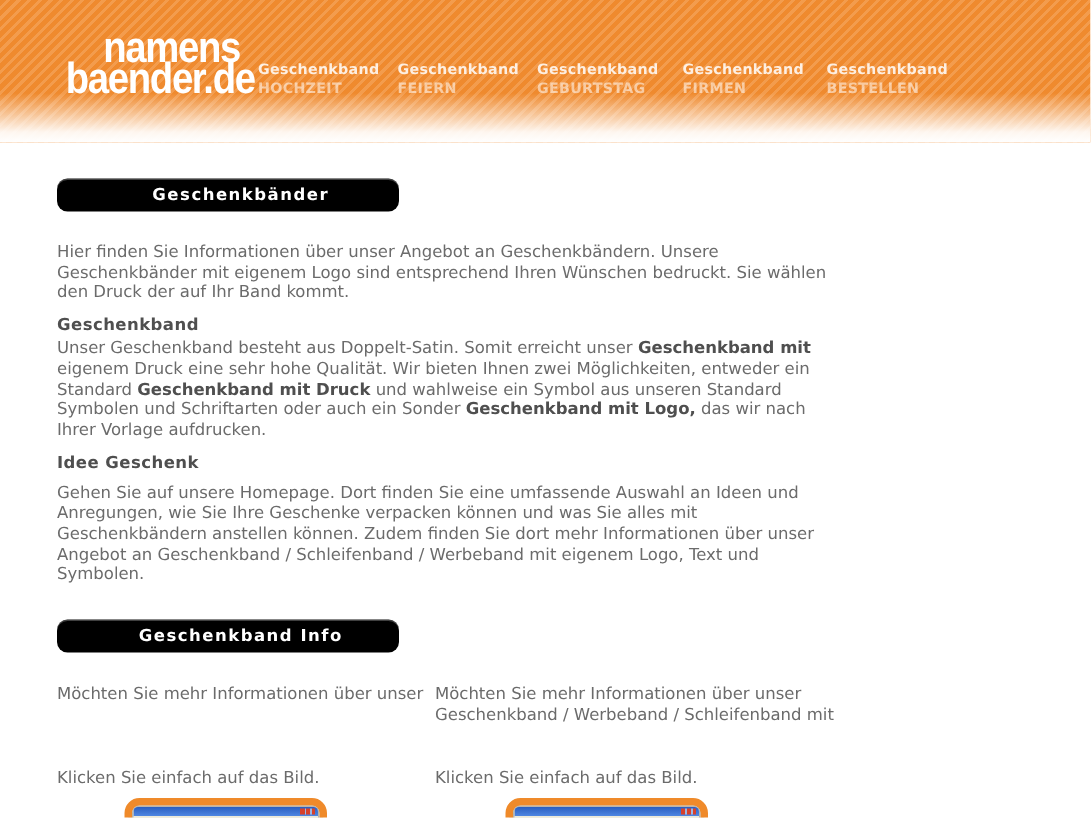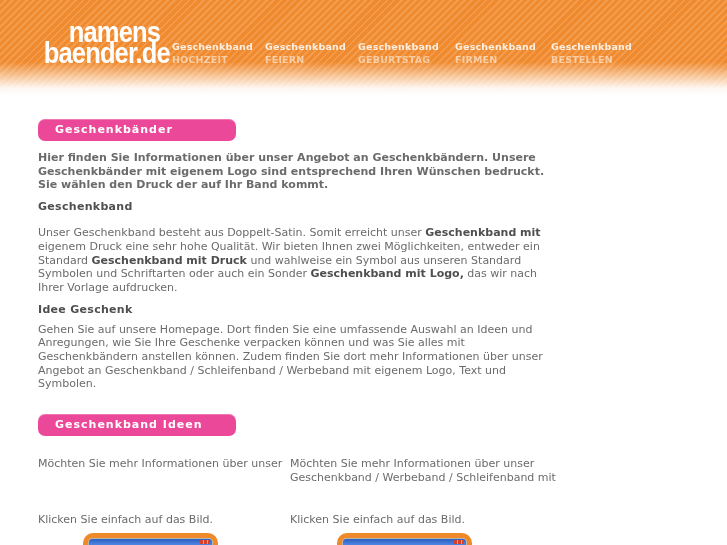--- a/index.html
+++ b/index.html
@@ -26,32 +26,33 @@
   .nav-item:nth-child(1){ width:93px; }
   .nav-item:nth-child(2){ width:93px; }
   .nav-item:nth-child(3){ width:97px; }
   .nav-item:nth-child(4){ width:96px; }
   .nav-line1{ display:block; color:rgba(255,255,255,.85); }
   .nav-line2{ display:block; color:rgba(255,255,255,.55); text-transform:uppercase; }
 
   
   .content{ padding-left:38px; }
   .pill{
-    display:block; width:198px; height:22px; line-height:22px; padding-left:17px;
-    background:#ec4899; border-radius:7px; color:#ffffff; font-size:11px;
+    display:block; width:228px; height:22px; line-height:22px; padding-left:17px;
+    background:#000000; border-radius:7px; color:#ffffff; font-size:11px;
     font-weight:bold; letter-spacing:1px; cursor:default;
     box-shadow:inset 0 1px 0 rgba(255,255,255,.25);
+    text-align:center;
   }
   .pill-1{ margin-top:24px; }
   .pill-2{ margin-top:23px; }
   .body-text{ width:520px; font-size:11px; line-height:13.7px; color:#6b6b6b; }
   .body-text b, .sub-heading{ color:#4f4f4f; }
-  .p-intro{ margin-top:10px;font-weight:bold; }
+  .p-intro{ margin-top:20px; }
   .sub-heading{ margin-top:8px; font-size:11px; font-weight:bold; letter-spacing:.3px; }
-  .p-geschenkband{ margin-top:13px; }
+  .p-geschenkband{ margin-top:2px; }
   .p-idee{ margin-top:7px; }
 
   .two-cols{ display:flex; margin-top:21px; }
   .col-left{ width:252px; }
   .col-right{ width:240px; }
   .col-text{ min-height:42px; }
   .col-line{ white-space:nowrap; font-size:11px; line-height:13.7px; color:#6b6b6b; }
   .col-click{ margin-top:14px; font-size:11px; color:#6b6b6b; }
 
   
@@ -128,21 +129,21 @@
   <p class="body-text p-intro">Hier finden Sie Informationen über unser Angebot an Geschenkbändern. Unsere Geschenkbänder mit eigenem Logo sind entsprechend Ihren Wünschen bedruckt.  Sie wählen den Druck der auf Ihr Band kommt.</p>
 
   <div class="sub-heading">Geschenkband</div>
 
   <p class="body-text p-geschenkband"><span>Unser Geschenkband besteht aus Doppelt-Satin. Somit erreicht unser </span><b>Geschenkband mit</b><span> eigenem Druck eine sehr hohe Qualität. Wir bieten Ihnen zwei Möglichkeiten, entweder ein Standard </span><b>Geschenkband mit Druck</b><span> und wahlweise ein Symbol aus unseren Standard Symbolen und Schriftarten oder auch ein Sonder </span><b>Geschenkband mit Logo,</b><span> das wir nach Ihrer Vorlage aufdrucken.</span></p>
 
   <div class="sub-heading">Idee Geschenk</div>
 
   <p class="body-text p-idee">Gehen Sie auf unsere Homepage. Dort finden Sie eine umfassende Auswahl an Ideen und Anregungen, wie Sie Ihre Geschenke verpacken können und was Sie alles mit Geschenkbändern anstellen können. Zudem finden Sie dort mehr Informationen über unser Angebot an Geschenkband / Schleifenband / Werbeband mit eigenem Logo, Text und Symbolen.</p>
 
-  <div class="pill pill-2">Geschenkband Ideen</div>
+  <div class="pill pill-2">Geschenkband Info</div>
 
   <div class="two-cols">
     <div class="col-left">
       <div class="col-text">
         <div class="col-line">Möchten Sie mehr Informationen über unser</div>
       </div>
       <div class="col-click">Klicken Sie einfach auf das Bild.</div>
     </div>
     <div class="col-right">
       <div class="col-text">

